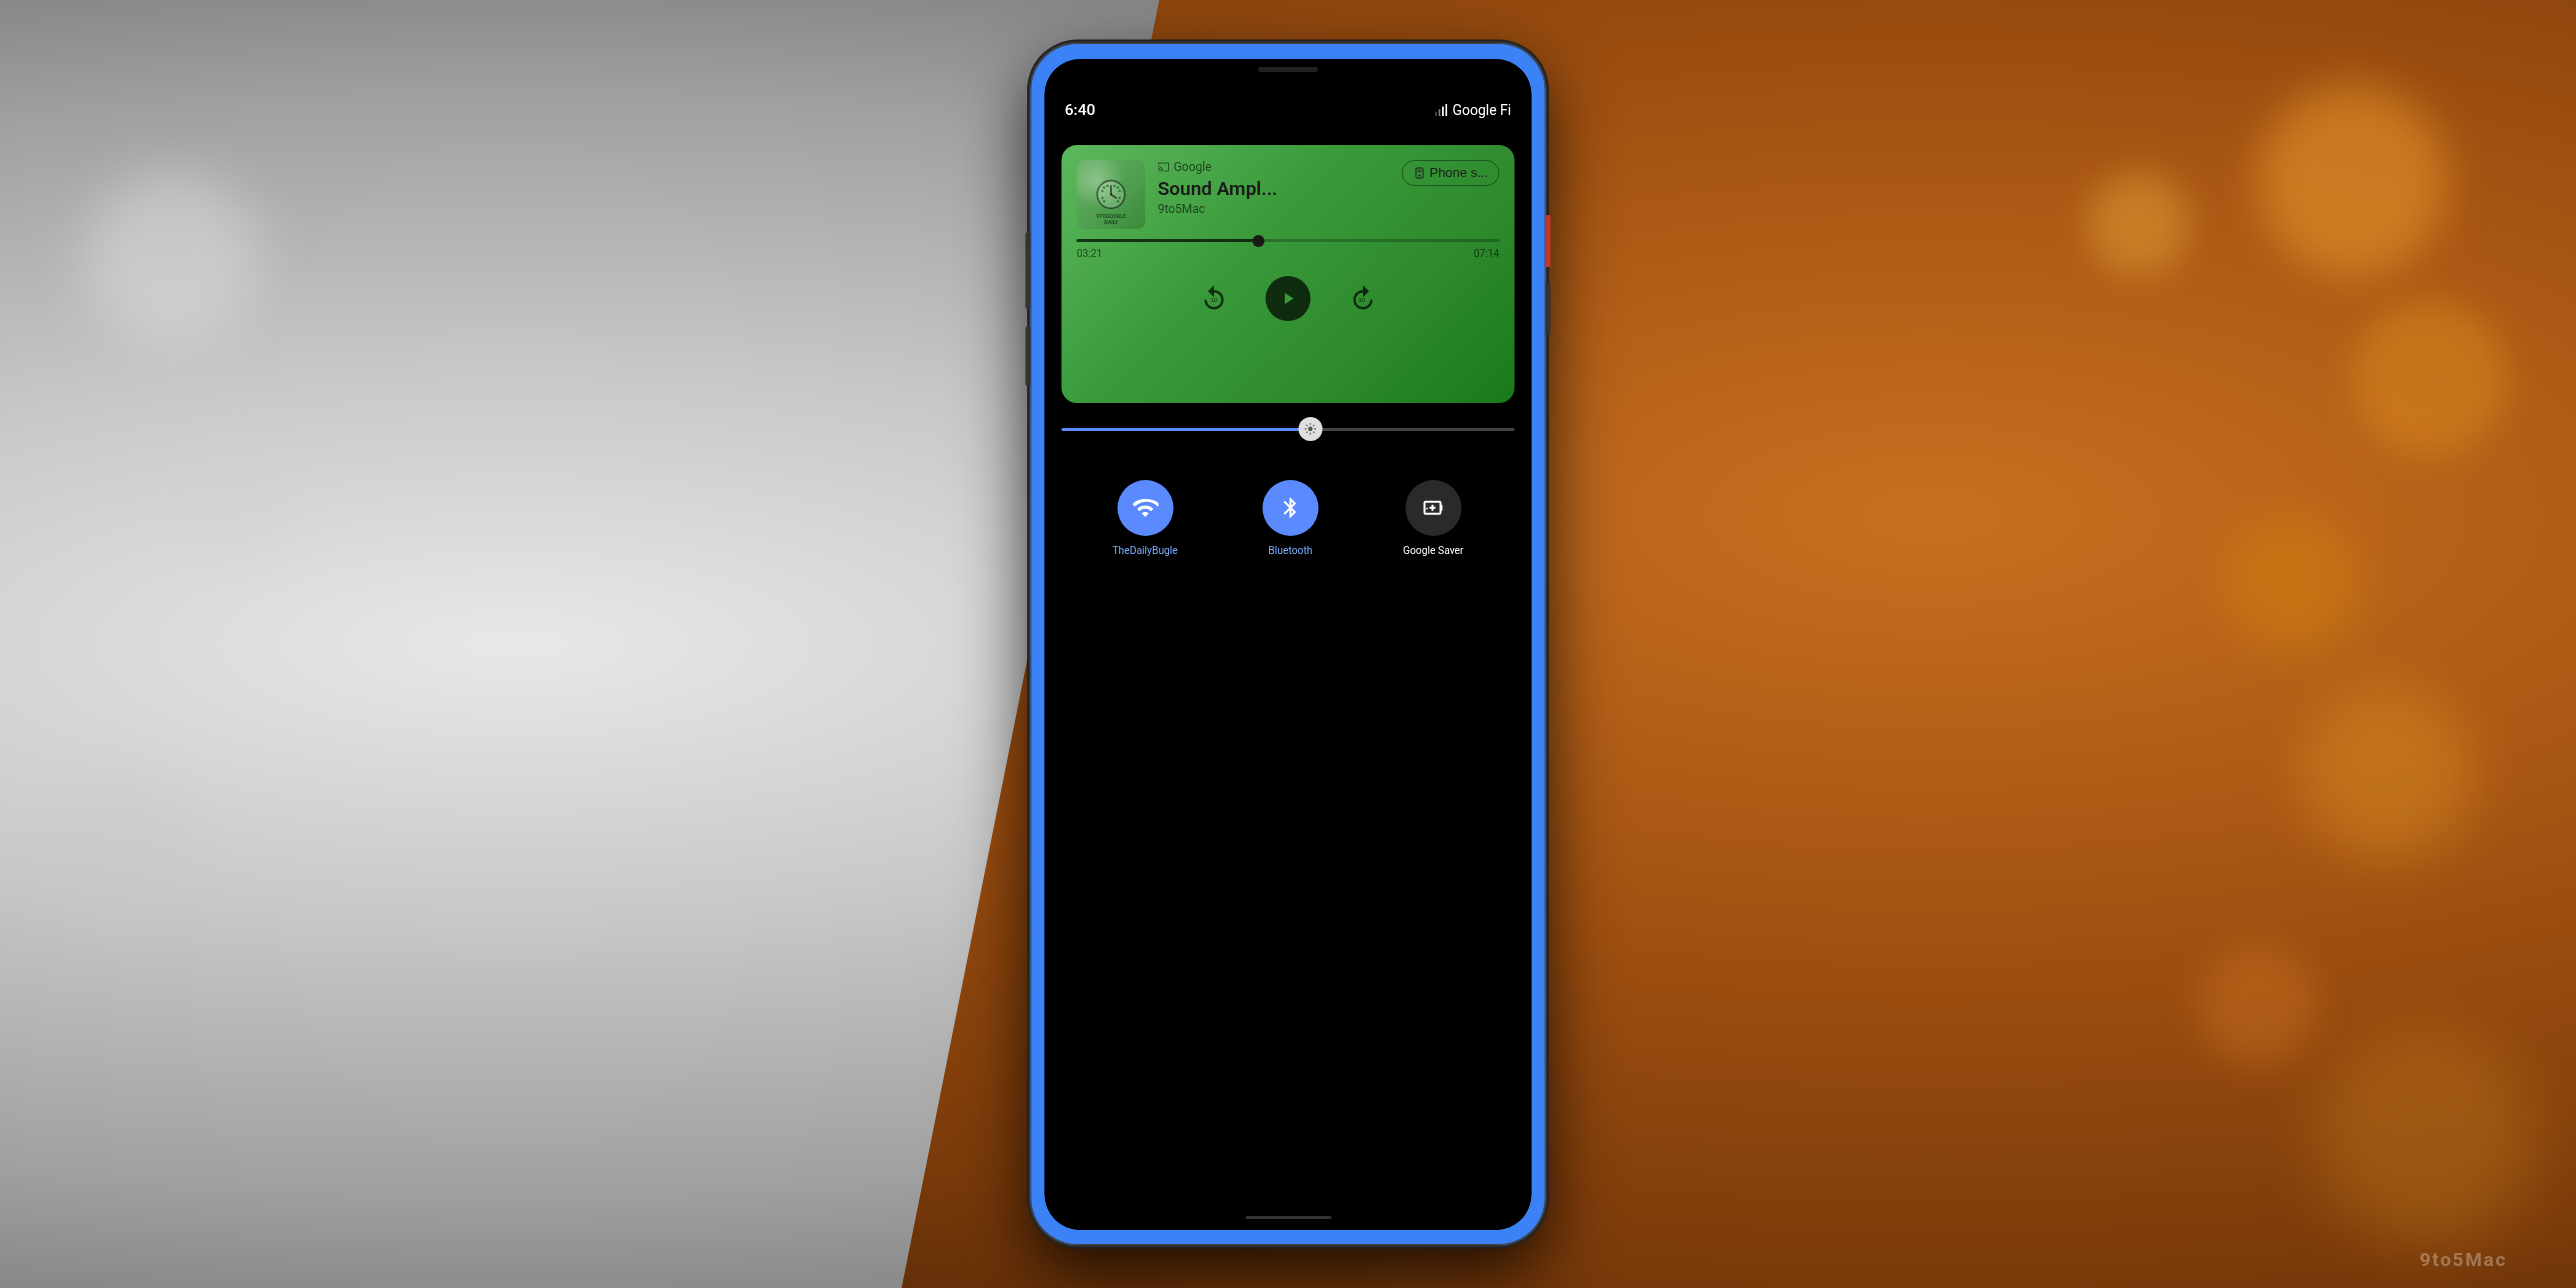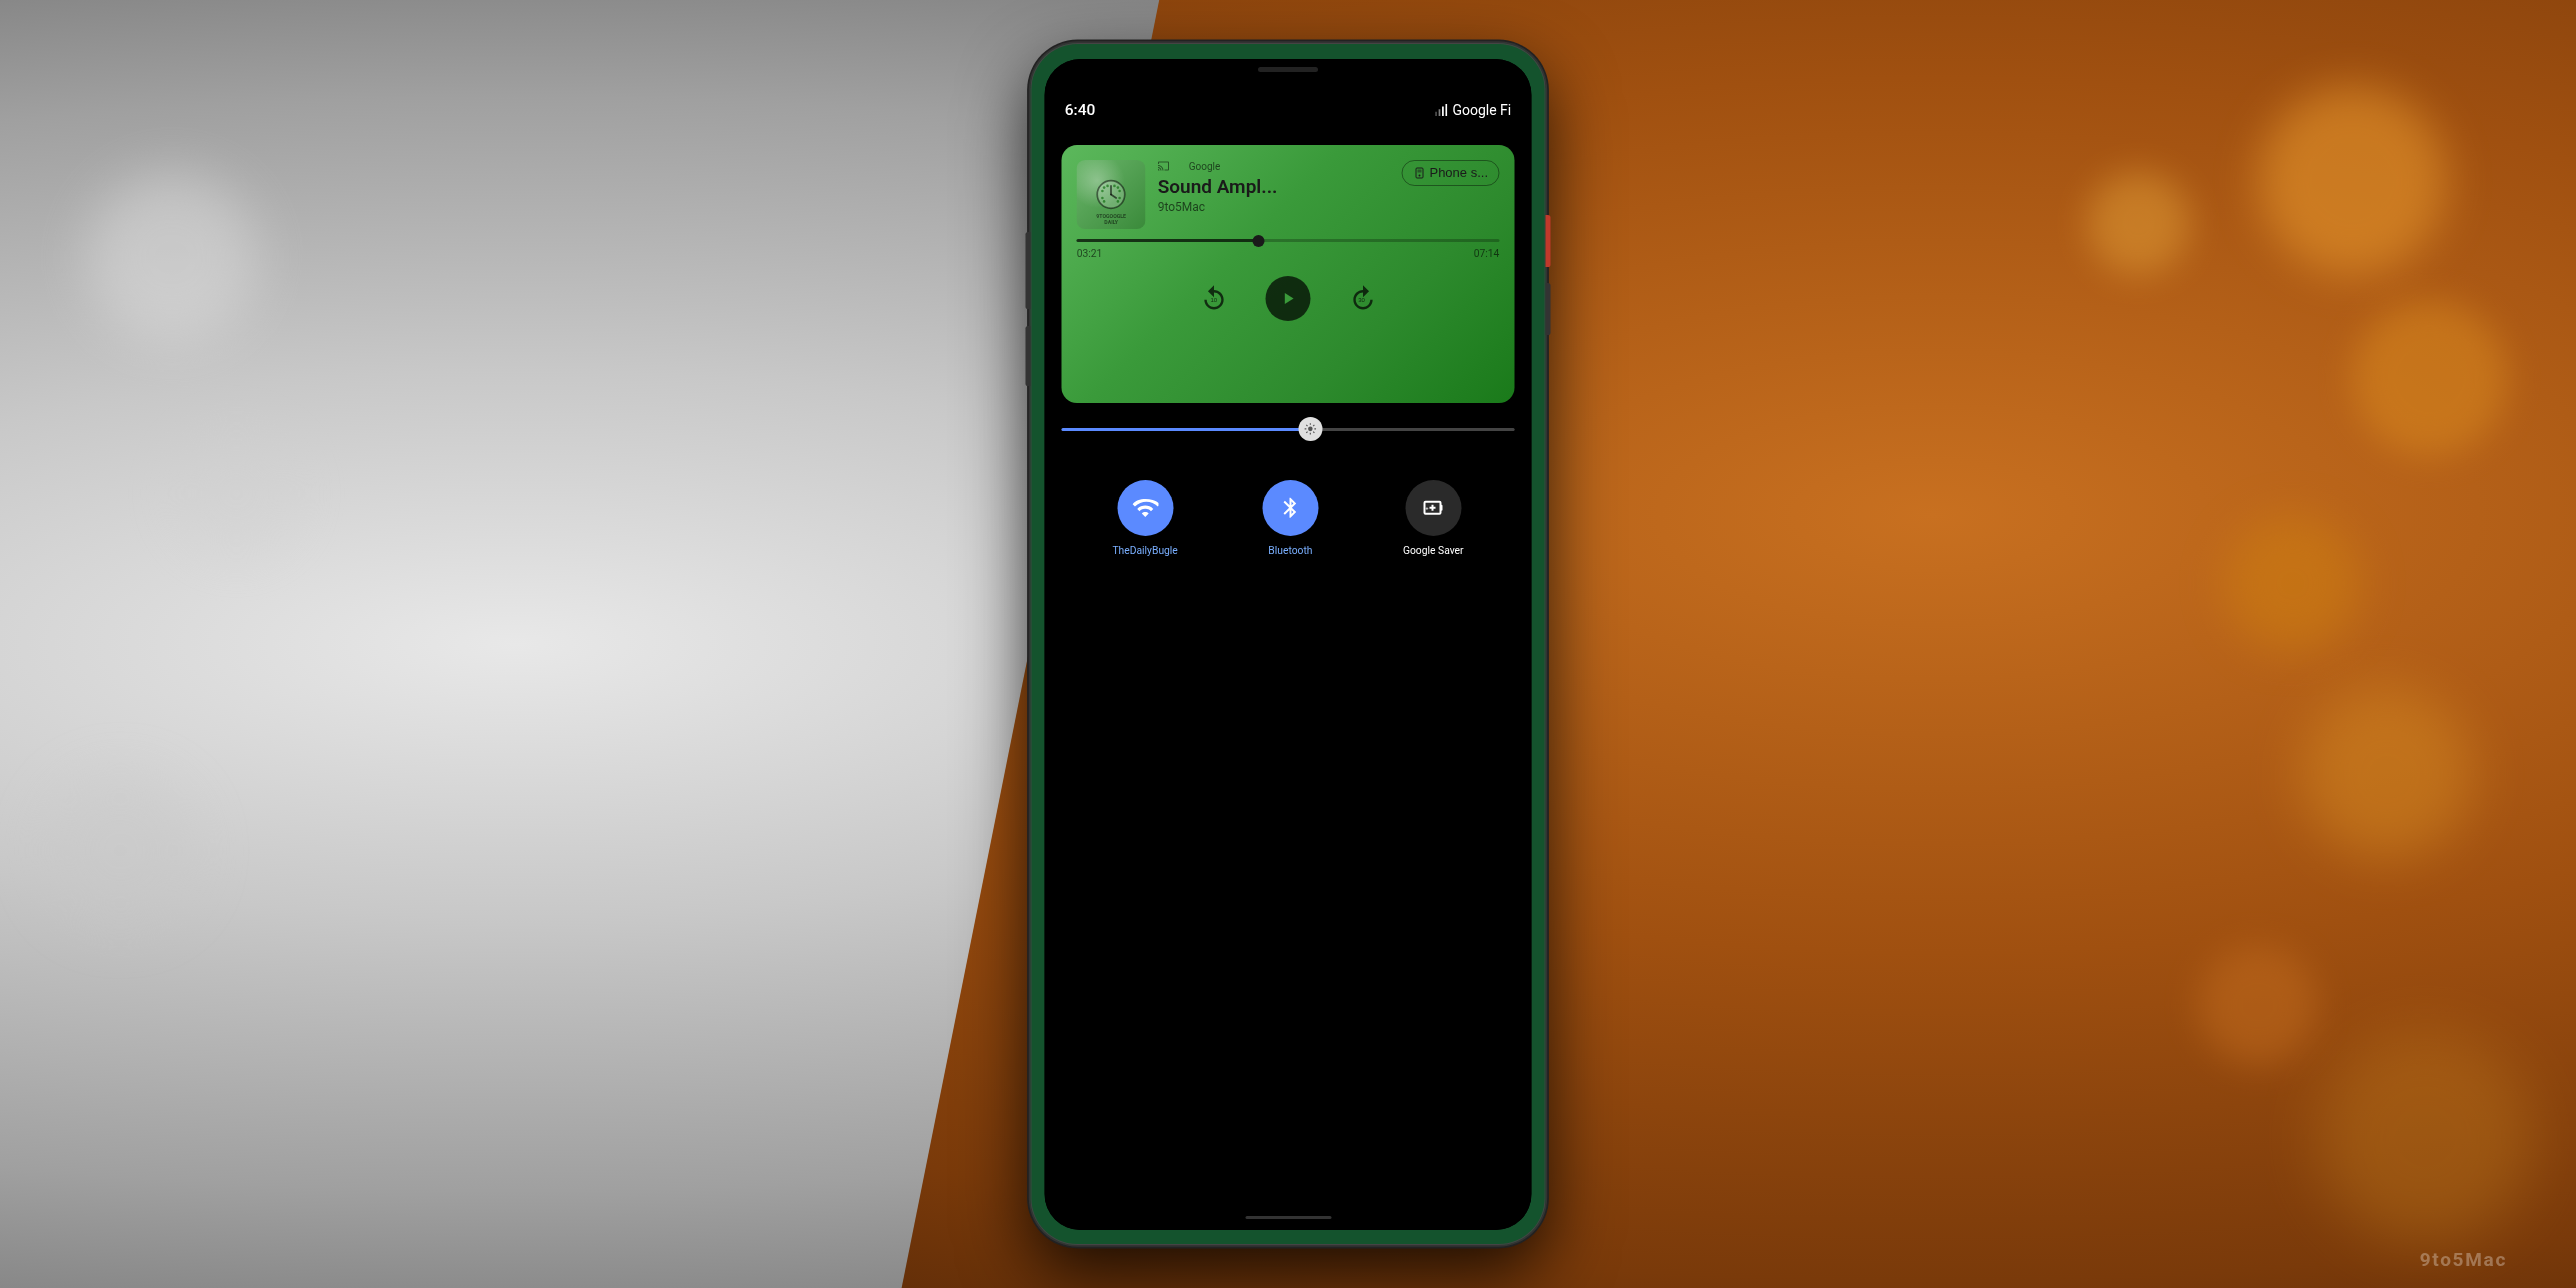--- a/index.html
+++ b/index.html
@@ -41,21 +41,21 @@
       left: 50%;
       top: 50%;
       transform: translate(-50%, -50%);
       width: 515px;
       height: 1202px;
     }
 
     .phone-outer {
       position: absolute;
       inset: 0;
-      background: #14532d;
+      background: #3b82f6;
       border-radius: 47px;
       box-shadow:
         0 0 0 1.7px #333,
         0 0 0 3.4px #222,
         0 26px 69px rgba(0,0,0,0.8),
         inset 0 0 0 0.9px #444;
     }
 
     
     .phone-screen {
@@ -190,23 +190,23 @@
       text-align: center;
       font-size: 6px;
       color: rgba(0,0,0,0.7);
       font-weight: bold;
       line-height: 1.2;
     }
 
     .media-app-name {
       display: flex;
       align-items: center;
-      gap: 19px;
+      gap: 4px;
       color: rgba(0,0,0,0.6);
-      font-size: 10px;
+      font-size: 12px;
       margin-bottom: 3.4px;
     }
 
     .media-title {
       color: #1a1a1a;
       font-size: 19px;
       font-weight: 600;
       white-space: nowrap;
       overflow: hidden;
       text-overflow: ellipsis;

